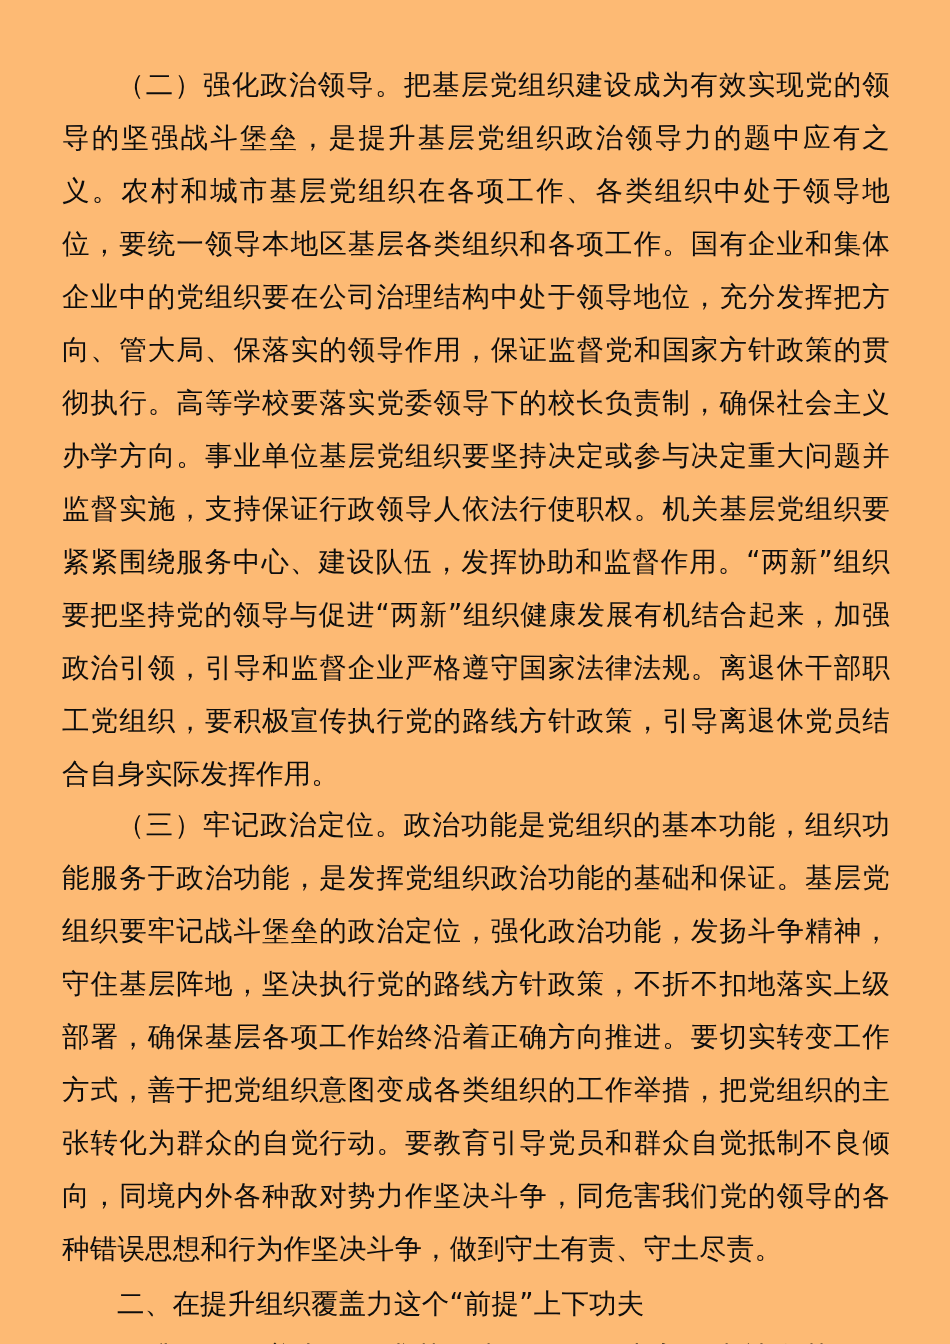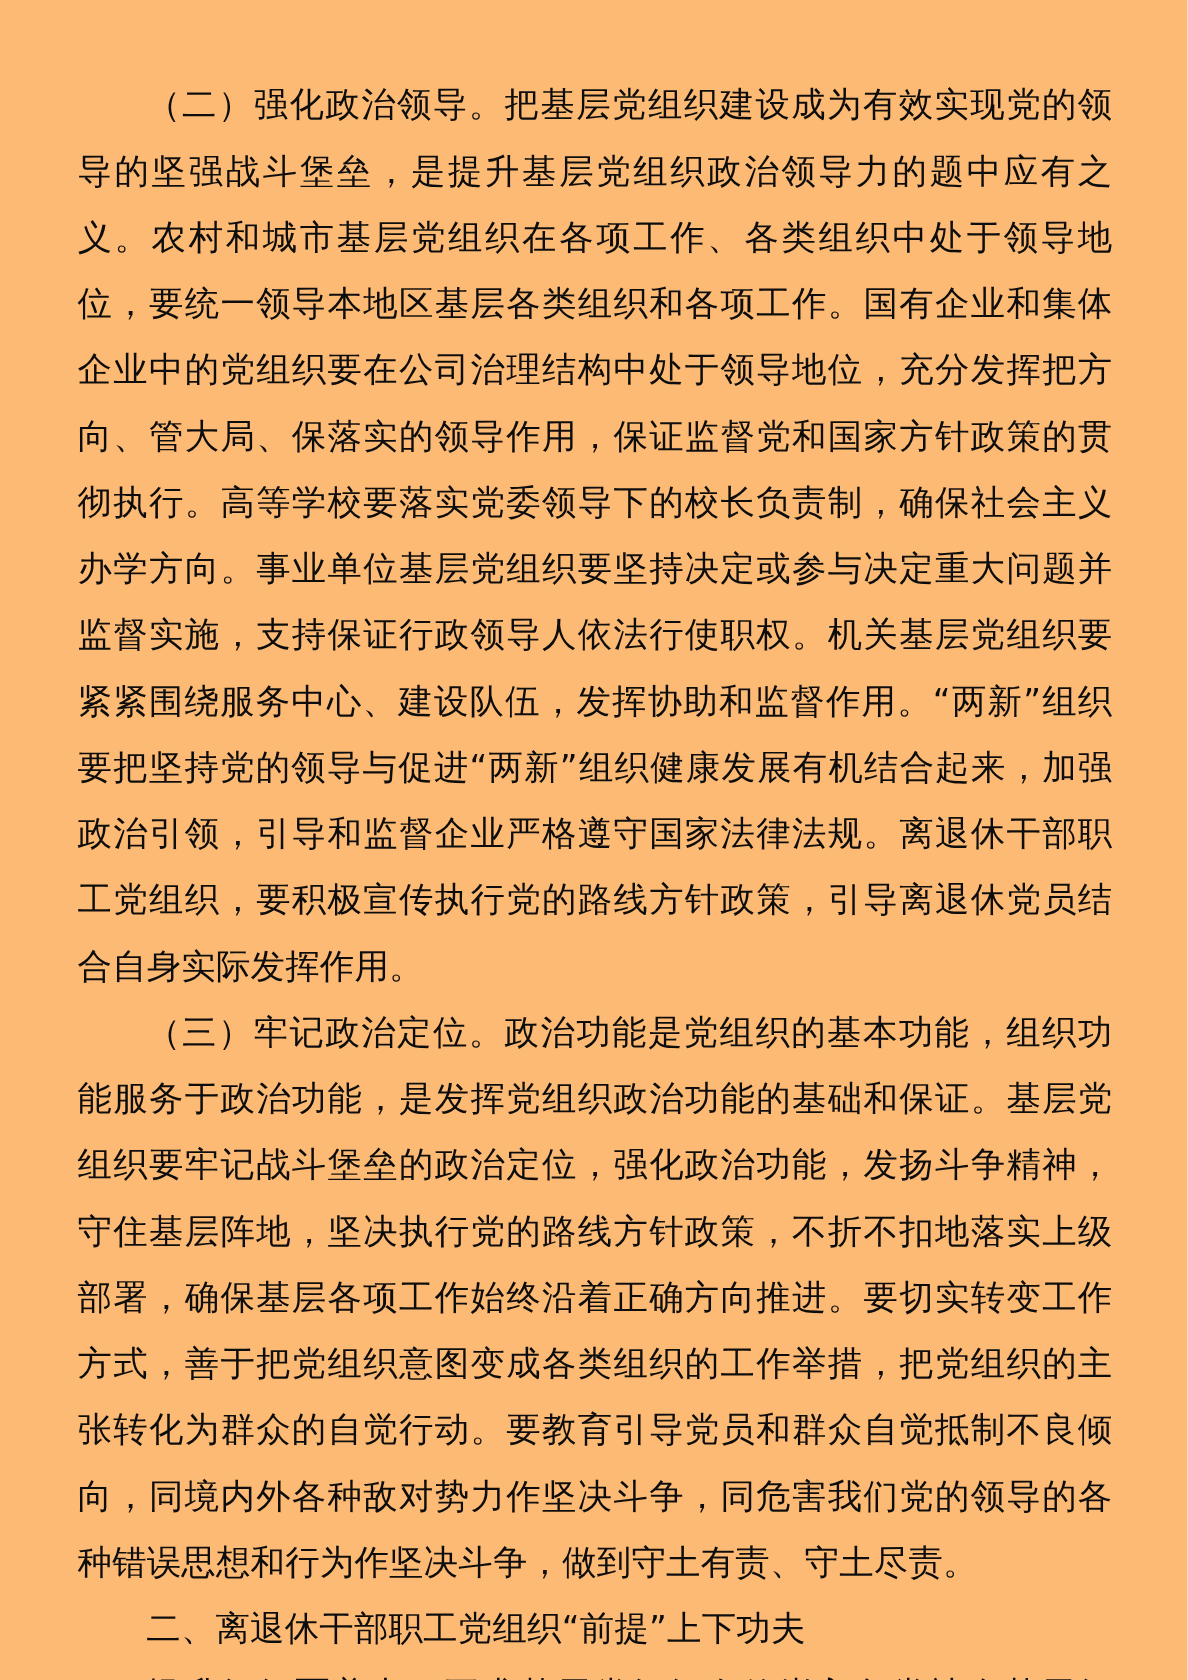--- a/index.html
+++ b/index.html
@@ -28,32 +28,33 @@
     text-align: justify;
     text-justify: inter-ideograph;
   }
   p.para {
     margin: 0 0 0 0;
     text-indent: 2em;
     word-break: break-all;
   }
   p.para + p.para {
     margin-top: 0px;
+    font-family: Liberation Mono, monospace;
   }
   .heading {
     margin: 0;
     text-indent: 2em;
     font-size: 27.5px;
     line-height: 53px;
     word-break: break-all;
   }
 </style>
 </head>
 <body>
 
 <div class="page">
   <div class="doc-body">
     <p class="para">（二）强化政治领导。把基层党组织建设成为有效实现党的领导的坚强战斗堡垒，是提升基层党组织政治领导力的题中应有之义。农村和城市基层党组织在各项工作、各类组织中处于领导地位，要统一领导本地区基层各类组织和各项工作。国有企业和集体企业中的党组织要在公司治理结构中处于领导地位，充分发挥把方向、管大局、保落实的领导作用，保证监督党和国家方针政策的贯彻执行。高等学校要落实党委领导下的校长负责制，确保社会主义办学方向。事业单位基层党组织要坚持决定或参与决定重大问题并监督实施，支持保证行政领导人依法行使职权。机关基层党组织要紧紧围绕服务中心、建设队伍，发挥协助和监督作用。“两新”组织要把坚持党的领导与促进“两新”组织健康发展有机结合起来，加强政治引领，引导和监督企业严格遵守国家法律法规。离退休干部职工党组织，要积极宣传执行党的路线方针政策，引导离退休党员结合自身实际发挥作用。</p>
     <p class="para">（三）牢记政治定位。政治功能是党组织的基本功能，组织功能服务于政治功能，是发挥党组织政治功能的基础和保证。基层党组织要牢记战斗堡垒的政治定位，强化政治功能，发扬斗争精神，守住基层阵地，坚决执行党的路线方针政策，不折不扣地落实上级部署，确保基层各项工作始终沿着正确方向推进。要切实转变工作方式，善于把党组织意图变成各类组织的工作举措，把党组织的主张转化为群众的自觉行动。要教育引导党员和群众自觉抵制不良倾向，同境内外各种敌对势力作坚决斗争，同危害我们党的领导的各种错误思想和行为作坚决斗争，做到守土有责、守土尽责。</p>
-    <p class="heading">二、离退休干部职工党组织“前提”上下功夫</p>
+    <p class="heading">二、在提升组织覆盖力这个“前提”上下功夫</p>
     <p class="para">提升组织覆盖力，要求基层党组织有效嵌入各类社会基层组织，确保党的工作有效覆盖各类社会群体，做到“哪里有群众哪里就有党的工作、哪里</p>
   </div>
 </div>
 
 </body></html>

